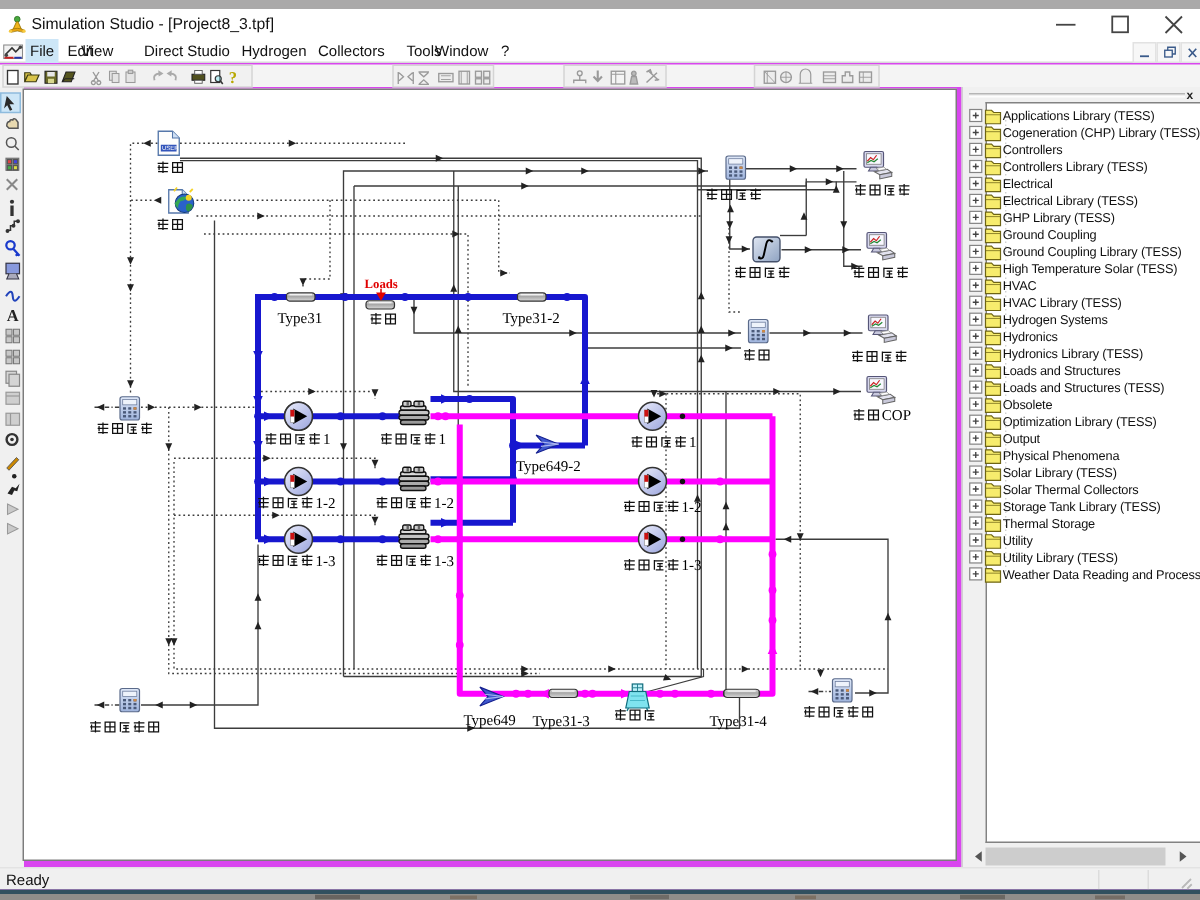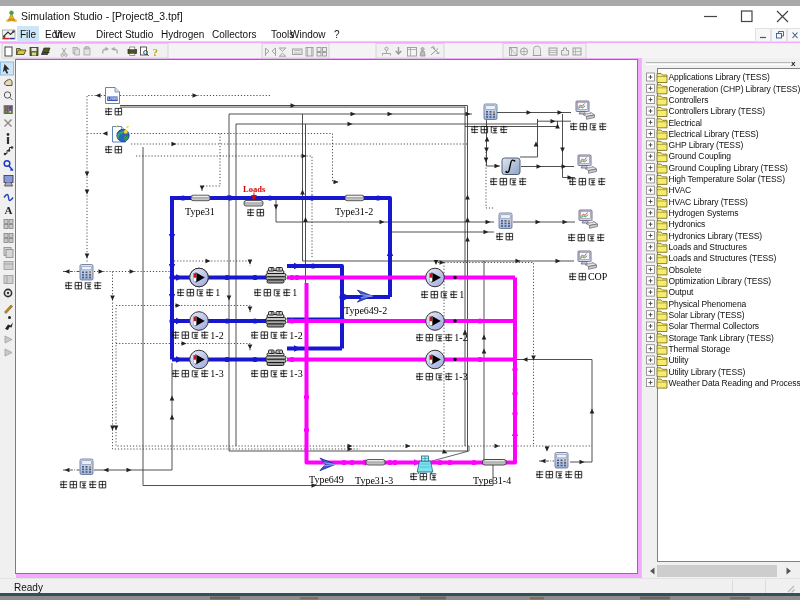--- a/index.html
+++ b/index.html
@@ -1,15 +1,15 @@
 <!DOCTYPE html>
 <html><head><meta charset="utf-8"><style>
 *{margin:0;padding:0;box-sizing:border-box}
 body{width:800px;height:600px;overflow:hidden;font-family:"Liberation Sans",sans-serif}
-#root{position:relative;width:800px;height:600px;background:#f0abfc}
+#root{position:relative;width:800px;height:600px;background:#d946ef}
 .abs{position:absolute}
 #topstrip{left:0;top:0;width:800px;height:6px;background:#aaa9a9}
 #titlebar{left:0;top:6px;width:800px;height:22px;background:#fff}
 #title{left:21px;top:10px;font-size:10.5px;color:#111}
 #menubar{left:0;top:28px;width:800px;height:14px;background:#fff;border-bottom:1px solid #d9d9d9}
 .mi{position:absolute;top:2px;font-size:10px;color:#111}
 #toolbar{left:0;top:43px;width:800px;height:15px;background:#f4f4f4}
 #stat{left:0;top:578px;width:800px;height:15px;background:#f0f0f0;border-top:1px solid #e3e3e3;font-size:10px;color:#111}
 #darkline{left:0;top:593px;width:800px;height:3px;background:#31505f}
 #taskbar{left:0;top:596px;width:800px;height:4px;background:#8f8d8a}
@@ -41,21 +41,21 @@
 <div class="abs" id="toolbar"></div>
 <div class="abs" id="leftcol"></div>
 <div class="abs" id="canvas"></div>
 <div class="abs" id="dock"></div>
 <div class="abs" id="grip"></div>
 <div class="abs" id="dockx">x</div>
 <div class="abs" id="tree"></div>
 <div class="abs" id="hscroll"></div>
 <div class="abs" id="hthumb"></div>
 <div class="abs" id="stat">
-      <span style="position:absolute;left:14px;top:3px">Ready</span>
+      <span style="position:absolute;left:4px;top:3px">Ready</span>
 <span style="position:absolute;left:732px;top:1px;width:1px;height:13px;background:#dcdcdc"></span>
 <span style="position:absolute;left:765px;top:1px;width:1px;height:13px;background:#dcdcdc"></span>
     </div>
 <div class="abs" id="darkline"></div>
 <div class="abs" id="taskbar"></div>
 <svg width="800" height="600" viewBox="0 0 800 600" id="chrome-svg">
 
 <g>
 <circle cx="11.5" cy="12.8" r="1.9" fill="#49a83e" stroke="#2a6e22" stroke-width="0.5"></circle>
 <path d="M8.5 20 L11 14.5 H12 L14.5 20 Z" fill="#f0b41c" stroke="#9a7400" stroke-width="0.6"></path>

